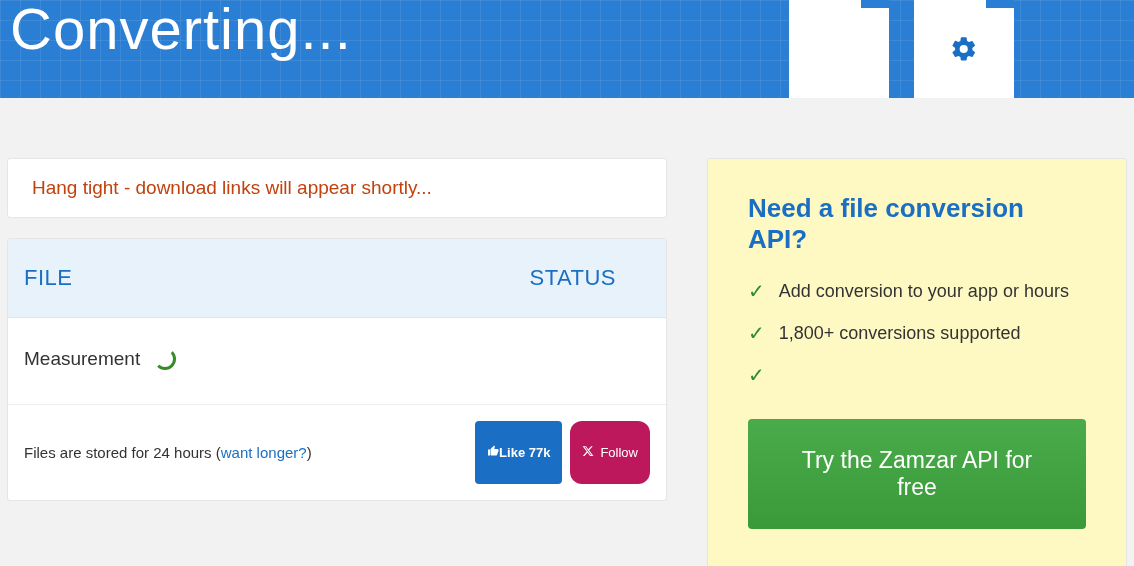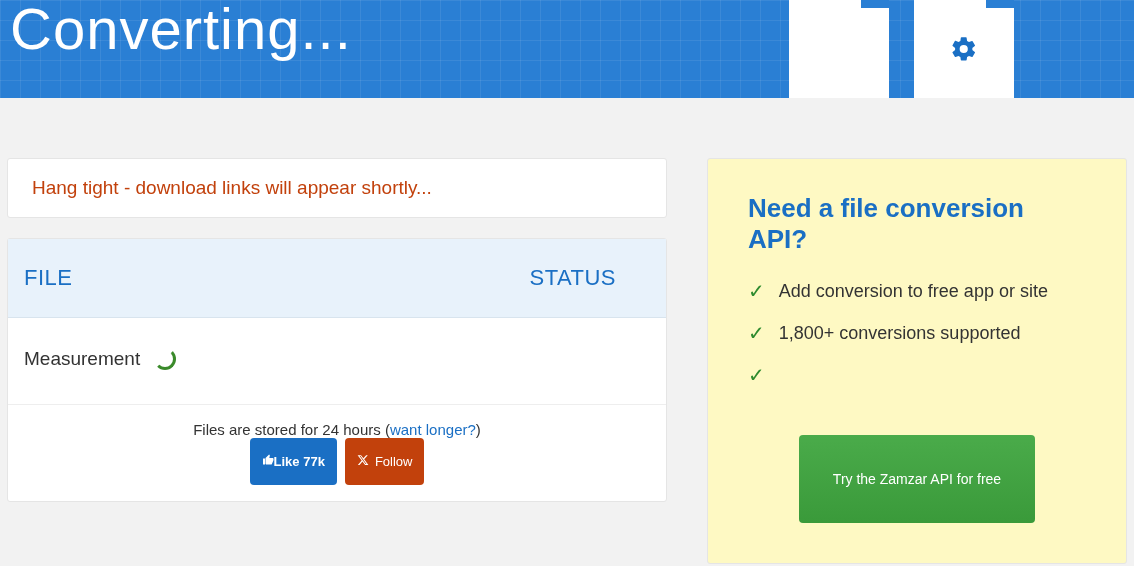--- a/index.html
+++ b/index.html
@@ -136,51 +136,50 @@
     border: 3px solid transparent;
     border-right-color: #3a8a2a;
     border-bottom-color: #3a8a2a;
     border-radius: 50%;
   }
   .footer-row {
     display: flex;
     align-items: center;
     justify-content: space-between;
     padding: 16px 16px;
-    flex-direction: column;
   }
   .storage-text {
     font-size: 15px;
     color: #333;
   }
   .storage-text a {
     color: #1a6fc4;
     text-decoration: none;
   }
   .social {
     display: flex;
     gap: 8px;
   }
   .like-btn {
     background: #1a6fc4;
     color: #fff;
     border: none;
     border-radius: 4px;
-    padding: 16px 12px;
+    padding: 24px 12px;
     font-size: 13px;
     font-weight: 600;
     display: flex;
     align-items: center;
     cursor: pointer;
   }
   .follow-btn {
-    background: #c2410c;
+    background: #be185d;
     color: #fff;
     border: none;
-    border-radius: 4px;
+    border-radius: 12px;
     padding: 6px 12px;
     font-size: 13px;
     font-weight: 500;
     display: flex;
     align-items: center;
     gap: 6px;
     cursor: pointer;
   }
   .api-card {
     background: #fef9c3;
@@ -204,28 +203,28 @@
     font-size: 18px;
     color: #333;
     margin-bottom: 18px;
   }
   .check {
     color: #2e8b2e;
     font-size: 20px;
   }
   .api-btn {
     display: block;
-    margin: 48px auto 0 auto;
+    margin: 32px auto 0 auto;
     background: #3a9a3a;
     background: linear-gradient(#4aab4a, #3a9a3a);
     color: #fff;
     border: none;
     border-radius: 4px;
-    padding: 36px 34px;
-    font-size: 14px;
+    padding: 28px 34px;
+    font-size: 23px;
     font-weight: 400;
     cursor: pointer;
   }
 </style>
 </head>
 <body>
 
 <div class="hero">
   <h1 class="hero-title">Converting...</h1>
   <div class="hero-docs">
@@ -280,21 +279,21 @@
       </div>
     </div>
   </div>
 
   <div class="right-col">
     <div class="api-card">
       <h2 class="api-title">Need a file conversion API?</h2>
       <ul class="api-list">
         <li>
           <span class="check">✓</span>
-          <span>Add conversion to free app or site</span>
+          <span>Add conversion to your app or hours</span>
         </li>
         <li>
           <span class="check">✓</span>
           <span>1,800+ conversions supported</span>
         </li>
         <li>
           <span class="check">✓</span>
         </li>
       </ul>
       <button class="api-btn">Try the Zamzar API for free</button>

